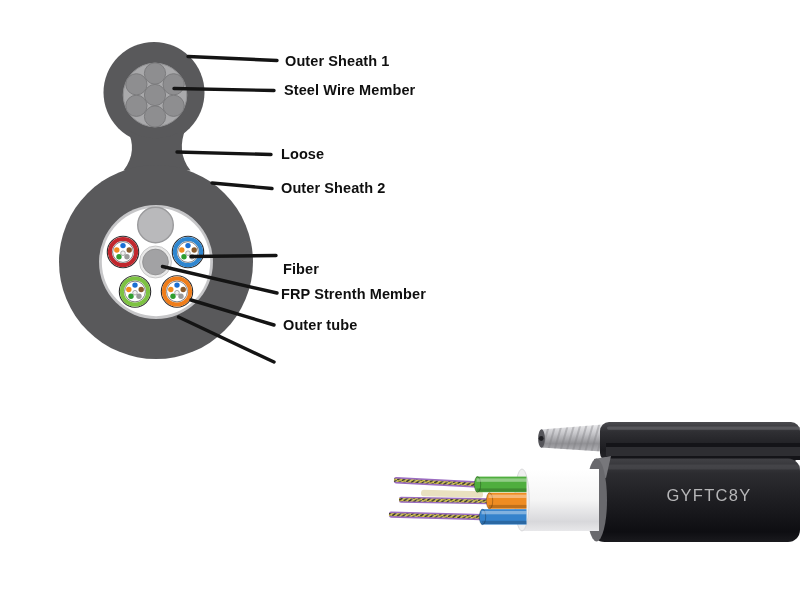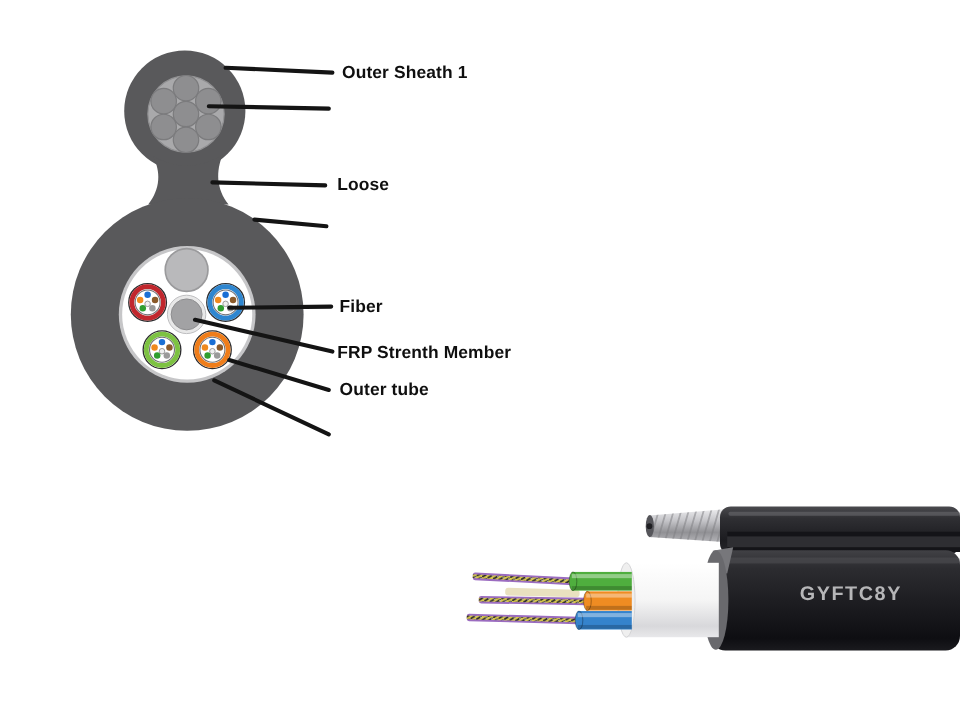--- a/index.html
+++ b/index.html
@@ -7,21 +7,21 @@
     position:relative;width:800px;height:600px;background:#ffffff;overflow:hidden;
     font-family:"Liberation Sans",sans-serif;
   }
   .art{position:absolute;left:0;top:0;}
   .lbl{
     position:absolute;font-size:14.5px;font-weight:700;color:#0f0f0f;
     line-height:19px;white-space:nowrap;letter-spacing:0.1px;text-align:right;
   }
   .marking{
     position:absolute;left:663px;top:486px;width:92px;text-align:center;
-    color:#b6b6b8;font-size:16.5px;font-weight:700;letter-spacing:1.3px;
+    color:#b6b6b8;font-size:16.5px;font-weight:400;letter-spacing:1.3px;
     white-space:nowrap;
   }
 </style>
 </head>
 <body>
 
 <div class="stage">
 
 <svg class="art" width="800" height="600" viewBox="0 0 800 600">
   <defs>
@@ -195,20 +195,22 @@
     <g>
       <rect x="481.5" y="509.2" width="45" height="15.4" fill="#3583cc"></rect>
       <ellipse cx="482.5" cy="516.9" rx="3.2" ry="7.7" stroke="#00000055" stroke-width="0.8" fill="#3583cc"></ellipse>
       <rect x="481.5" y="510.9" width="45" height="3.4" fill="#ffffff" opacity="0.38"></rect>
       <rect x="481.5" y="520.8" width="45" height="3.2" fill="#000000" opacity="0.2"></rect>
     </g>
   </g>
 </svg>
 
 <div class="lbl" style="left:285px;top:52px">Outer Sheath 1</div>
+<div class="lbl" style="left:284px;top:81px">Steel Wire Member</div>
 <div class="lbl" style="left:281px;top:145px">Loose</div>
-<div class="lbl" style="left:283px;top:247px">Fiber</div>
+<div class="lbl" style="left:281px;top:179px">Outer Sheath 2</div>
+<div class="lbl" style="left:283px;top:260px">Fiber</div>
 <div class="lbl" style="left:281px;top:285px">FRP Strenth Member</div>
 <div class="lbl" style="left:283px;top:316px">Outer tube</div>
 
 <div class="marking">GYFTC8Y</div>
 
 </div>
 
 </body></html>

